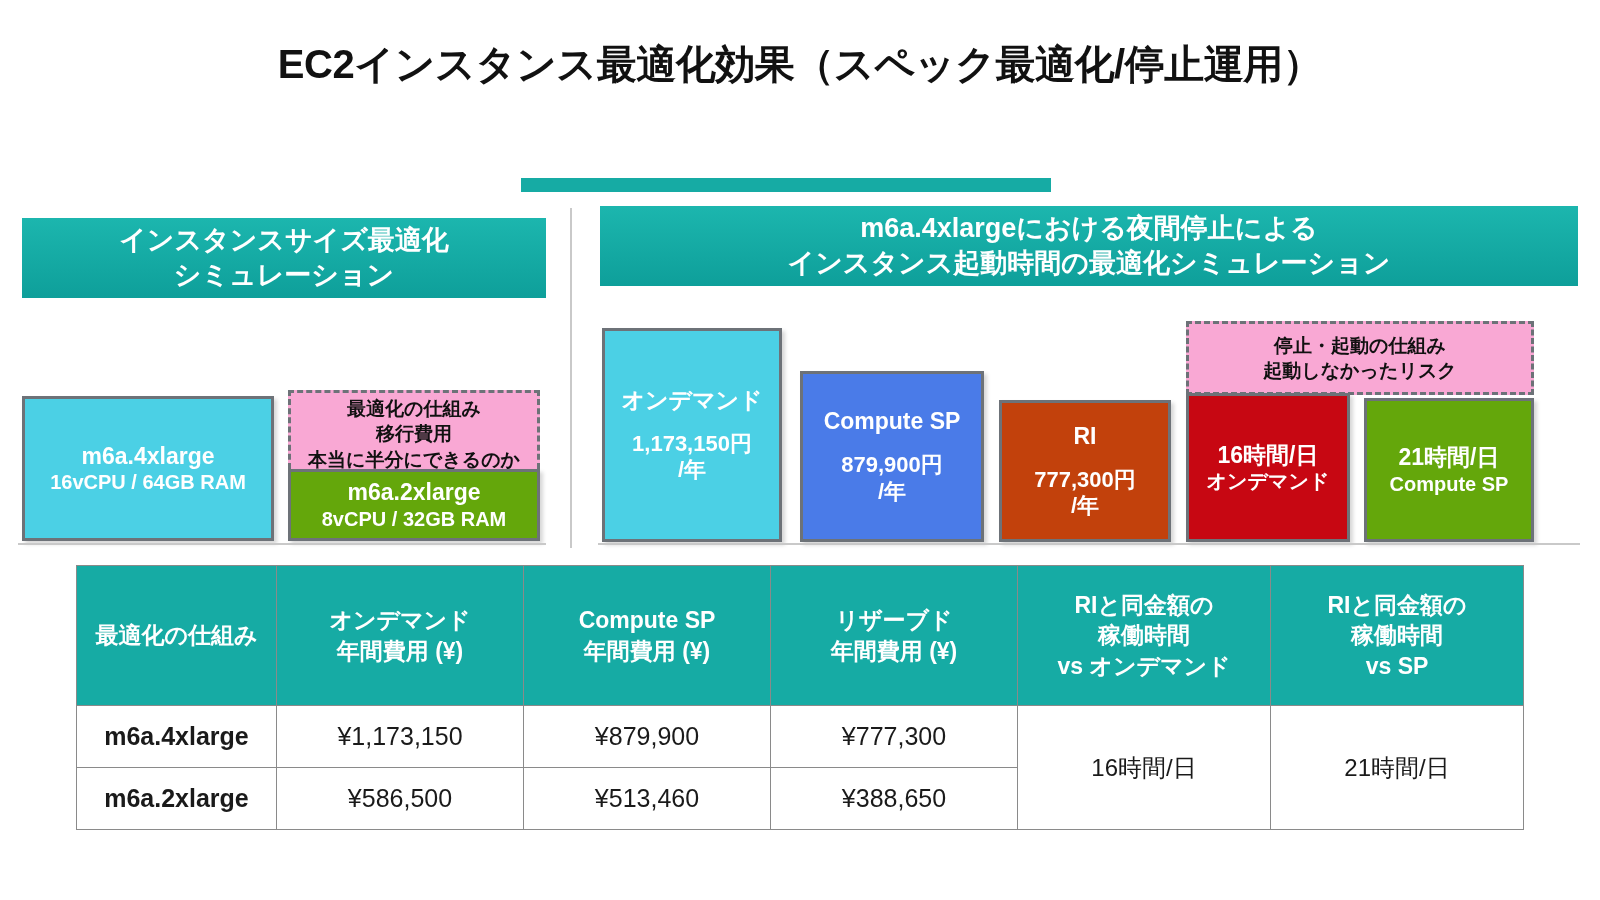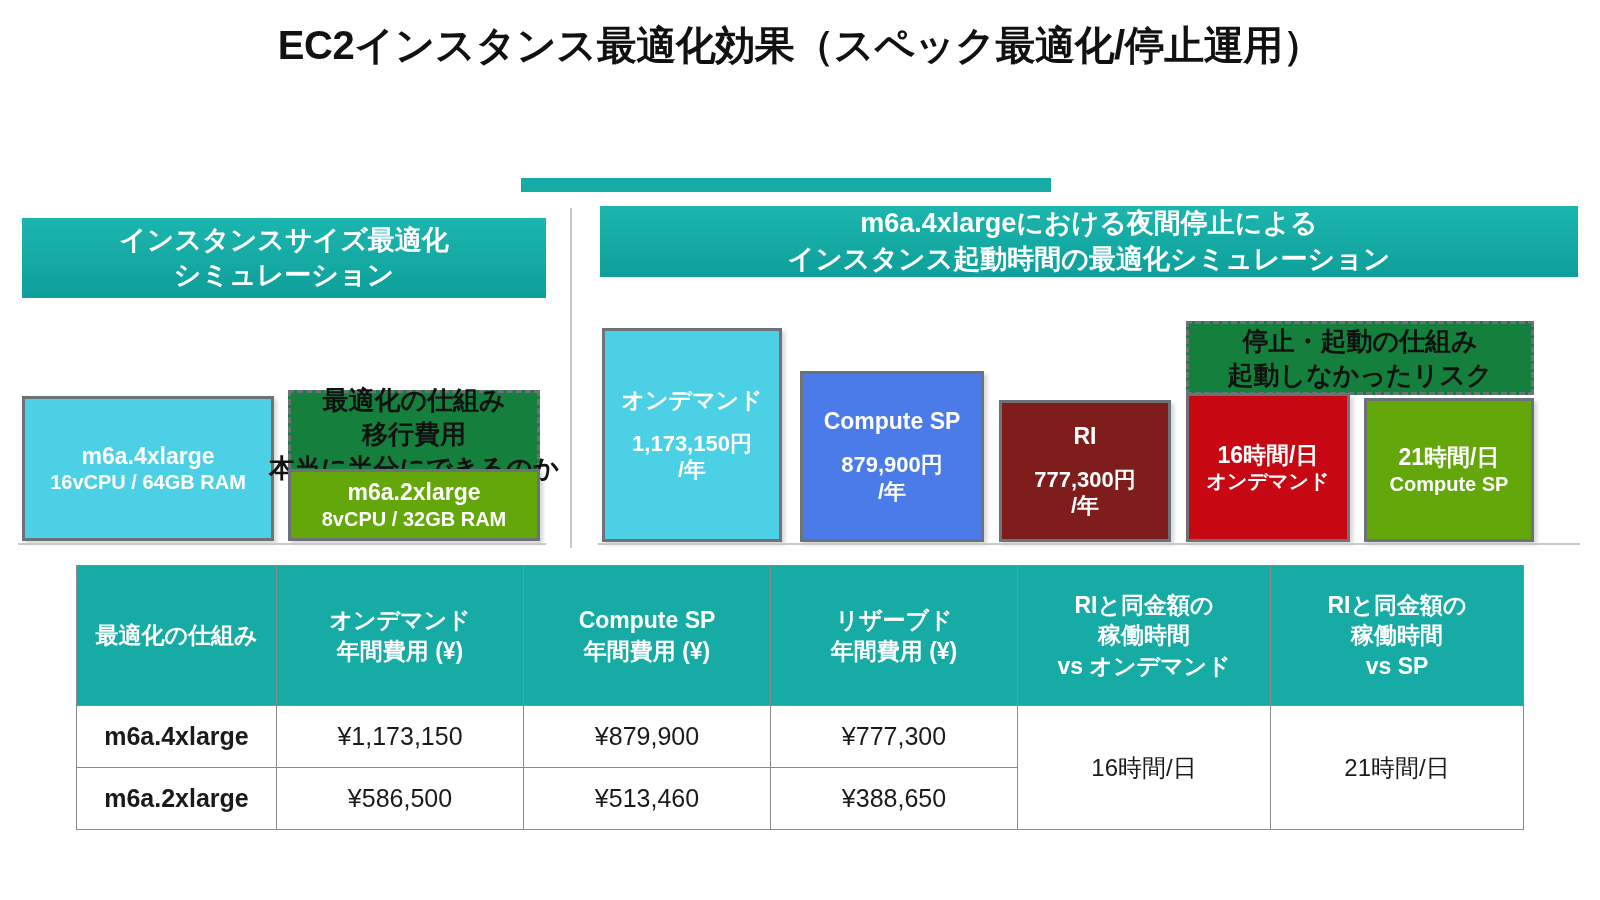--- a/index.html
+++ b/index.html
@@ -13,21 +13,21 @@
     position: relative;
     overflow: hidden;
     font-family: "Liberation Sans", "DejaVu Sans", sans-serif;
     color: #1a1a1a;
   }
 
   
   #title-block {
     position: absolute;
     left: 0;
-    top: 20px;
+    top: 39px;
     width: 1600px;
     text-align: center;
   }
   .title-line {
     font-size: 40px;
     font-weight: bold;
     color: #111111;
     line-height: 1.28;
     letter-spacing: -0.5px;
     white-space: nowrap;
@@ -59,21 +59,21 @@
     left: 22px;
     top: 218px;
     width: 524px;
     height: 80px;
     font-size: 27px;
   }
   #banner-right {
     left: 600px;
     top: 206px;
     width: 978px;
-    height: 71px;
+    height: 80px;
     font-size: 27px;
   }
   .banner-line { display: block; white-space: nowrap; }
 
   
   #panel-divider {
     position: absolute;
     left: 570px;
     top: 208px;
     width: 2px;
@@ -117,30 +117,30 @@
     font-size: 22px;
     font-weight: bold;
     line-height: 1.22;
     white-space: nowrap;
   }
 
   
   .callout {
     position: absolute;
     box-sizing: border-box;
-    background: #15803d;
+    background: #f9a8d4;
     border: 3px dashed #6d7278;
     display: flex;
     flex-direction: column;
     align-items: center;
     justify-content: center;
     text-align: right;
     color: #111111;
     font-weight: bold;
-    font-size: 26px;
+    font-size: 19px;
     line-height: 1.32;
   }
   .callout span { white-space: nowrap; display: block; }
 
   
   #bar-left-4xlarge {
     left: 22px;
     top: 396px;
     width: 252px;
     height: 145px;
@@ -174,21 +174,21 @@
     top: 371px;
     width: 184px;
     height: 171px;
     background: #4A7BE8;
   }
   #bar-ri {
     left: 999px;
     top: 400px;
     width: 172px;
     height: 142px;
-    background: #7f1d1d;
+    background: #c2410c;
   }
   #bar-16h {
     left: 1186px;
     top: 393px;
     width: 164px;
     height: 149px;
     background: #C70712;
   }
   #bar-21h {
     left: 1364px;

